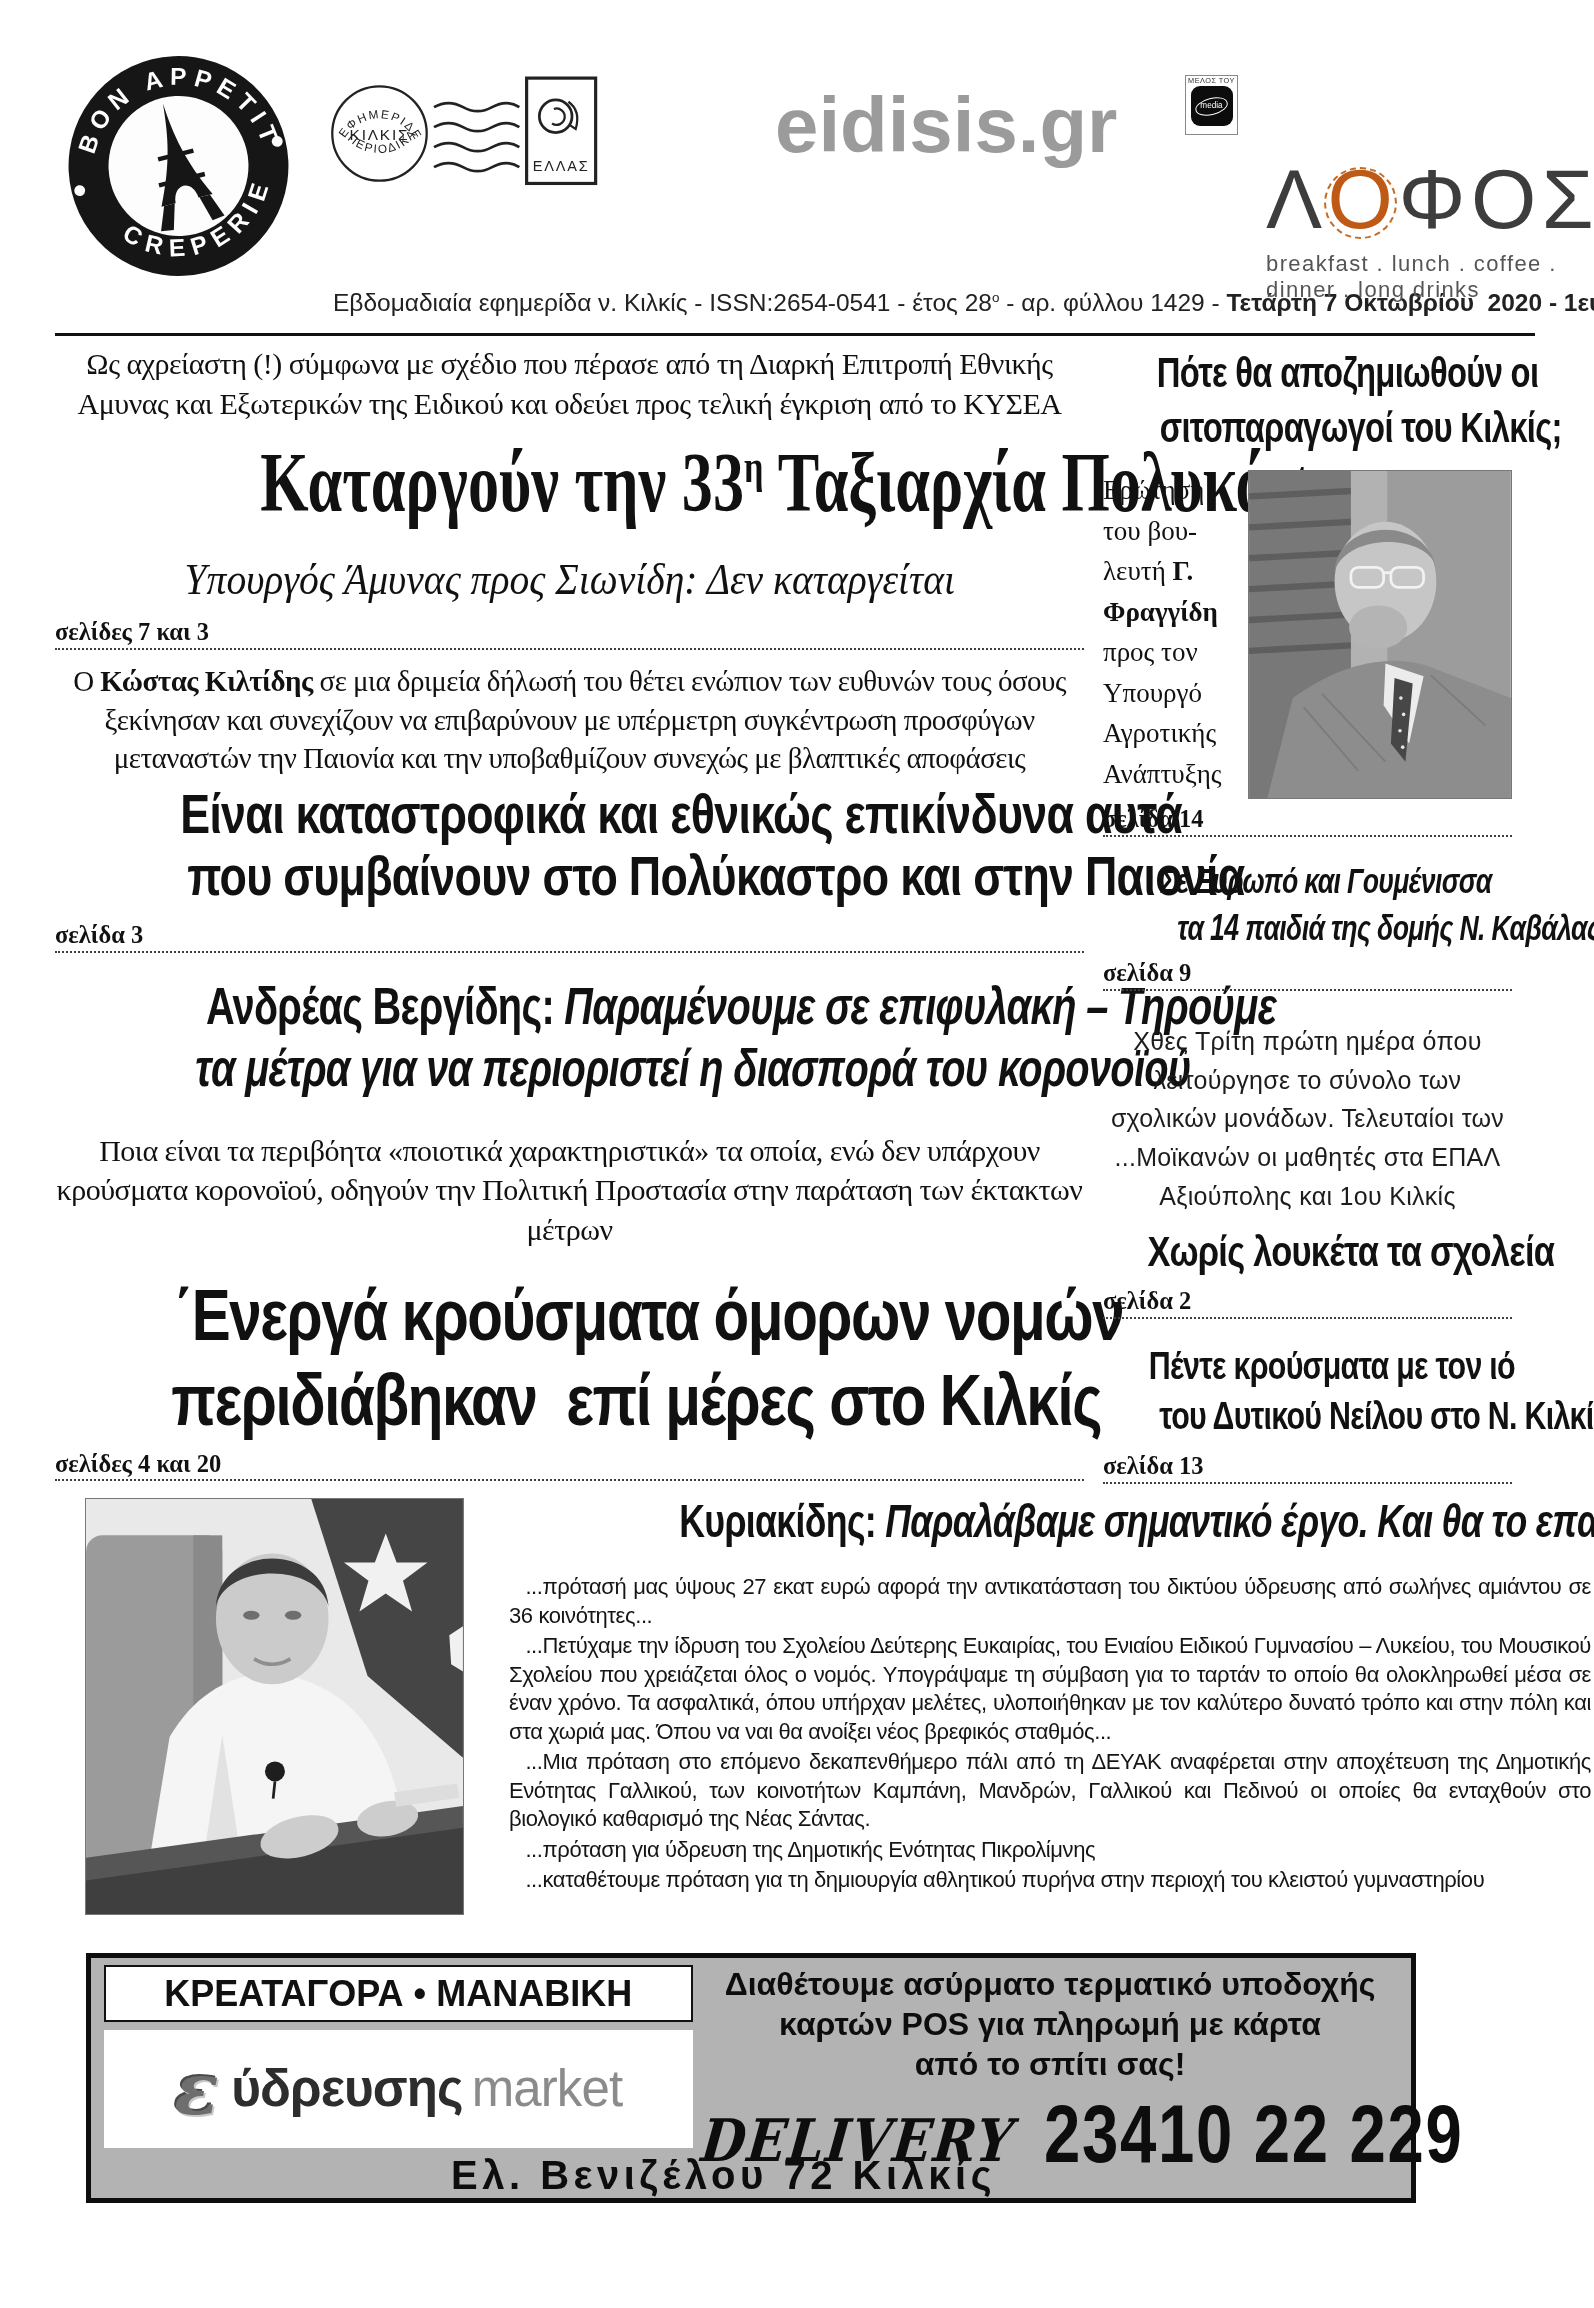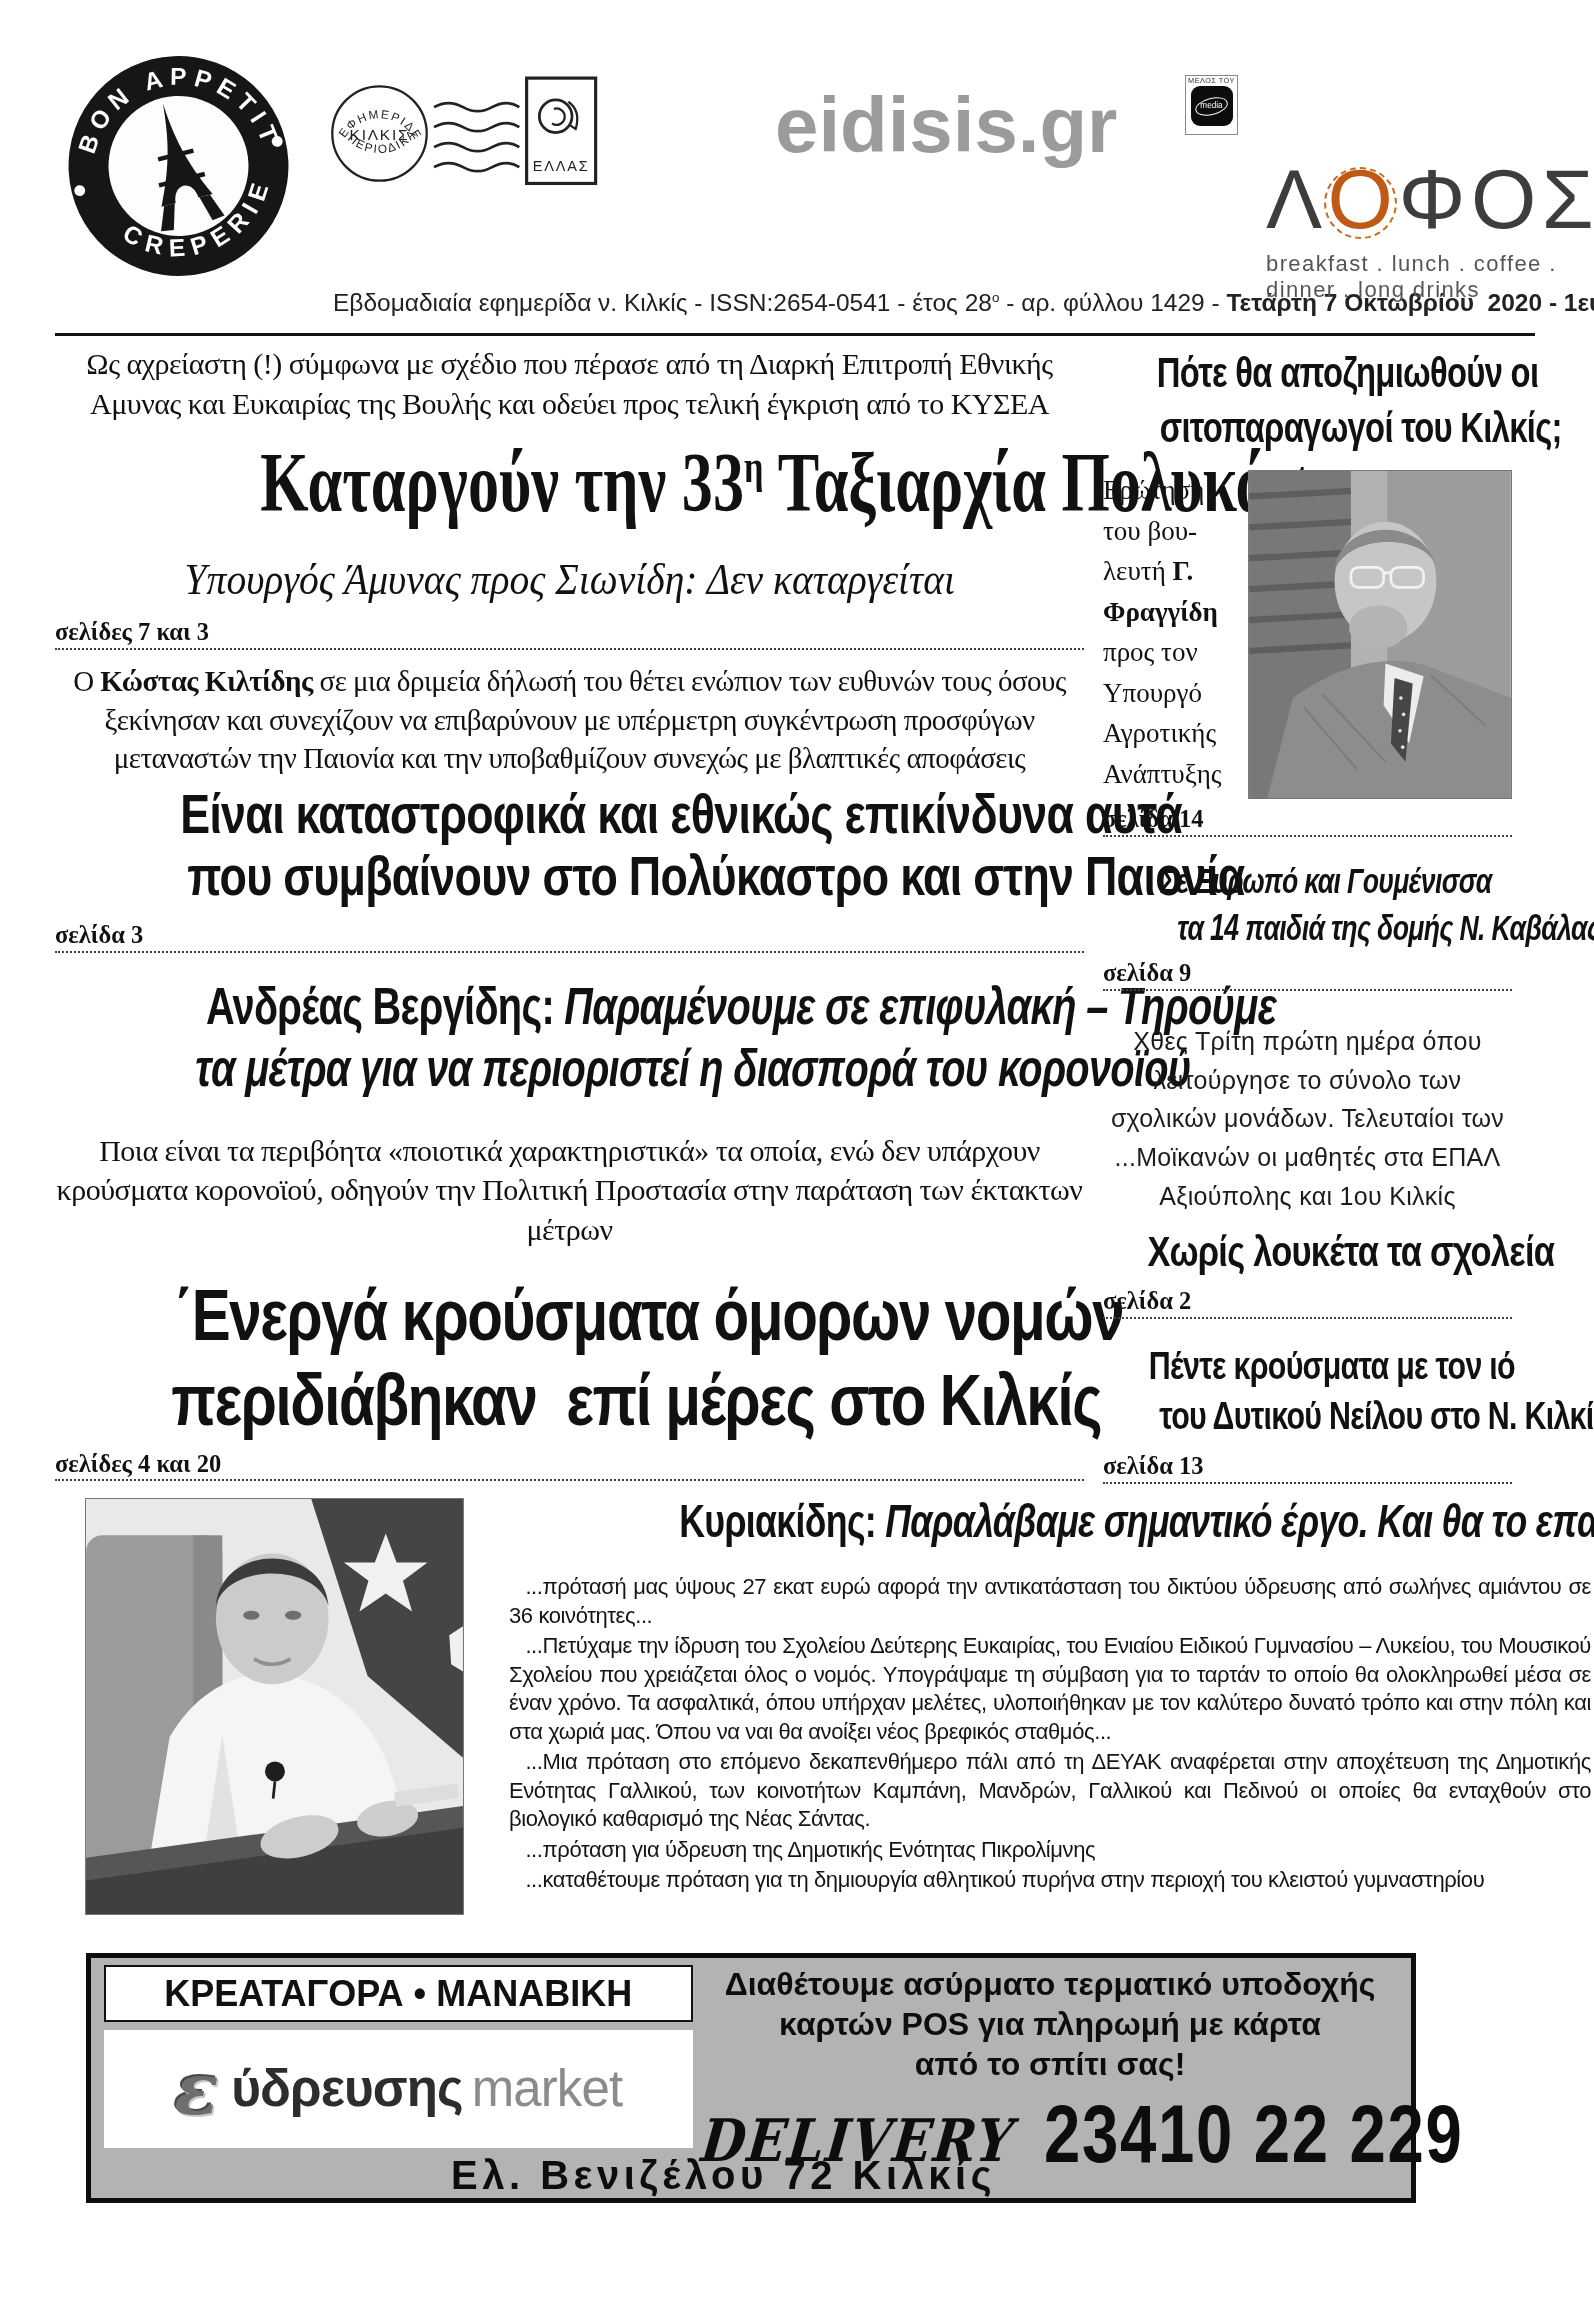--- a/index.html
+++ b/index.html
@@ -147,21 +147,21 @@
     <div class="tag">breakfast . lunch . coffee . dinner . long drinks</div>
   </div>
 
   <div class="abs" id="infoline"><span>Εβδομαδιαία εφημερίδα ν. Κιλκίς - ISSN:2654-0541 - έτος 28</span><sup>ο</sup><span> - αρ. φύλλου 1429 - </span><span class="bold">Τετάρτη 7 Οκτωβρίου  2020 - 1ευρώ</span></div>
 
   <div class="abs" id="mastrule"></div>
 
   <div class="abs" id="leftcol">
 
     <div>
-      <div class="kicker">Ως αχρείαστη (!) σύμφωνα με σχέδιο που πέρασε από τη Διαρκή Επιτροπή Εθνικής Αμυνας και Ευκαιρίας της Βουλής και οδεύει προς τελική έγκριση από το ΚΥΣΕΑ</div>
+      <div class="kicker">Ως αχρείαστη (!) σύμφωνα με σχέδιο που πέρασε από τη Διαρκή Επιτροπή Εθνικής Αμυνας και Εξωτερικών της Ειδικού και οδεύει προς τελική έγκριση από το ΚΥΣΕΑ</div>
       <div class="center" style="margin-top:11px;">
         <span class="line h-serif" style="--sx:0.74;font-size:84px;"><span>Καταργούν την 33</span><sup>η</sup><span> Ταξιαρχία Πολυκάστρου</span></span>
       </div>
       <div class="center" style="margin-top:22px;">
         <span class="line serif ital" style="--sx:0.88;font-size:45px;">Υπουργός Άμυνας προς Σιωνίδη: Δεν καταργείται</span>
       </div>
       <div class="pages pgrow">σελίδες 7 και 3</div>
       <div class="dot"></div>
     </div>
 

